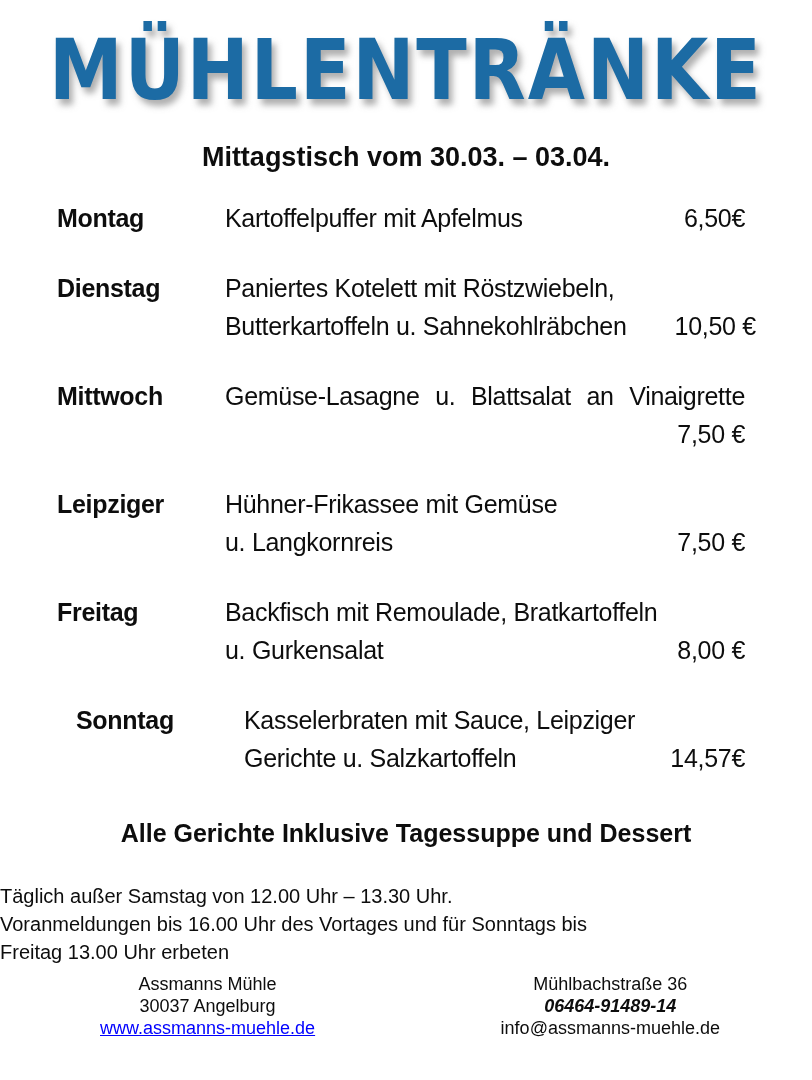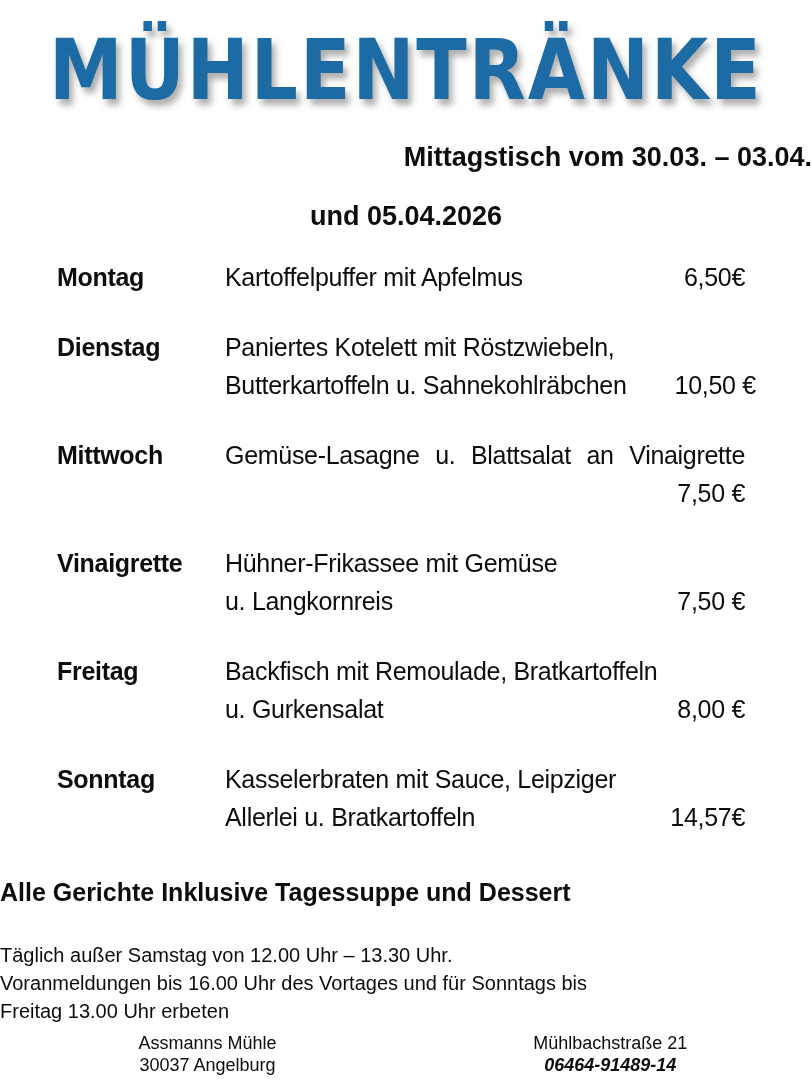--- a/index.html
+++ b/index.html
@@ -21,41 +21,41 @@
     font-size: 74px;
     letter-spacing: 2px;
     color: #1c6ba4;
     text-shadow: 4px 5px 6px rgba(110,110,110,0.55);
     transform: scaleY(1.12);
     transform-origin: top center;
     white-space: nowrap;
   }
 
   
-  .title-line1 { margin-top: 34px; text-align: right; font-weight: bold; font-size: 27px; }
+  .title-line1 { margin-top: 34px; text-align: center; font-weight: bold; font-size: 27px; }
   .title-line2 { margin-top: 28px; text-align: center; font-weight: bold; font-size: 27px; }
 
   
   .menu {
     margin: 26px 67px 0 57px;
     font-size: 25px;
     letter-spacing: -0.3px;
   }
   .row { display: flex; margin-bottom: 32px; line-height: 38px; }
-  .row:last-child { margin-bottom: 0; }
+  .row:last-child { margin-bottom: 0; margin-left: 19px; }
   .day { flex: 0 0 168px; font-weight: bold; }
   .content { flex: 1; min-width: 0; }
   .line-flex { display: flex; justify-content: space-between; gap: 40px; }
   .dish { white-space: nowrap; }
   .price { white-space: nowrap; margin-left: 8px; }
   .line-justify { text-align: justify; text-align-last: justify; }
   .line-price-only { text-align: right; }
 
   
-  .note { margin-top: 42px; font-weight: bold; font-size: 25px; }
+  .note { margin-top: 42px; text-align: center; font-weight: bold; font-size: 25px; }
 
   
   .schedule { margin-top: 34px; text-align: left; font-size: 20px; line-height: 28px; }
 
   
   .footer {
     margin: 7px 92px 0 100px;
     display: flex;
     justify-content: space-between;
     font-size: 18px;
@@ -66,21 +66,20 @@
   .phone { font-weight: bold; font-style: italic; }
 </style>
 </head>
 <body>
 
 <div class="page">
 
   <div class="logo">MÜHLENTRÄNKE</div>
 
   <div class="title-line1">Mittagstisch vom 30.03. – 03.04.</div>
-  <div class="title-line2">und 05.04.2026</div>
 
   <div class="menu">
 
     <div class="row">
       <div class="day">Montag</div>
       <div class="content">
         <div class="line-flex">
           <span class="dish">Kartoffelpuffer mit Apfelmus</span>
           <span class="price">6,50€</span>
         </div>
@@ -100,21 +99,21 @@
 
     <div class="row">
       <div class="day">Mittwoch</div>
       <div class="content">
         <div class="line-justify">Gemüse-Lasagne u. Blattsalat an Vinaigrette</div>
         <div class="line-price-only">7,50 €</div>
       </div>
     </div>
 
     <div class="row">
-      <div class="day">Vinaigrette</div>
+      <div class="day">Leipziger</div>
       <div class="content">
         <div>Hühner-Frikassee mit Gemüse</div>
         <div class="line-flex">
           <span class="dish">u. Langkornreis</span>
           <span class="price">7,50 €</span>
         </div>
       </div>
     </div>
 
     <div class="row">
@@ -126,21 +125,21 @@
           <span class="price">8,00 €</span>
         </div>
       </div>
     </div>
 
     <div class="row">
       <div class="day">Sonntag</div>
       <div class="content">
         <div>Kasselerbraten mit Sauce, Leipziger</div>
         <div class="line-flex">
-          <span class="dish">Allerlei u. Bratkartoffeln</span>
+          <span class="dish">Gerichte u. Salzkartoffeln</span>
           <span class="price">14,57€</span>
         </div>
       </div>
     </div>
 
   </div>
 
   <div class="note">Alle Gerichte Inklusive Tagessuppe und Dessert</div>
 
   <div class="schedule">
@@ -149,19 +148,19 @@
     <div>Freitag  13.00 Uhr erbeten</div>
   </div>
 
   <div class="footer">
     <div class="footer-col">
       <div>Assmanns Mühle</div>
       <div>30037 Angelburg</div>
       <div><a href="#">www.assmanns-muehle.de</a></div>
     </div>
     <div class="footer-col">
-      <div>Mühlbachstraße 21</div>
+      <div>Mühlbachstraße 36</div>
       <div class="phone">06464-91489-14</div>
       <div>info@assmanns-muehle.de</div>
     </div>
   </div>
 
 </div>
 
 </body></html>

